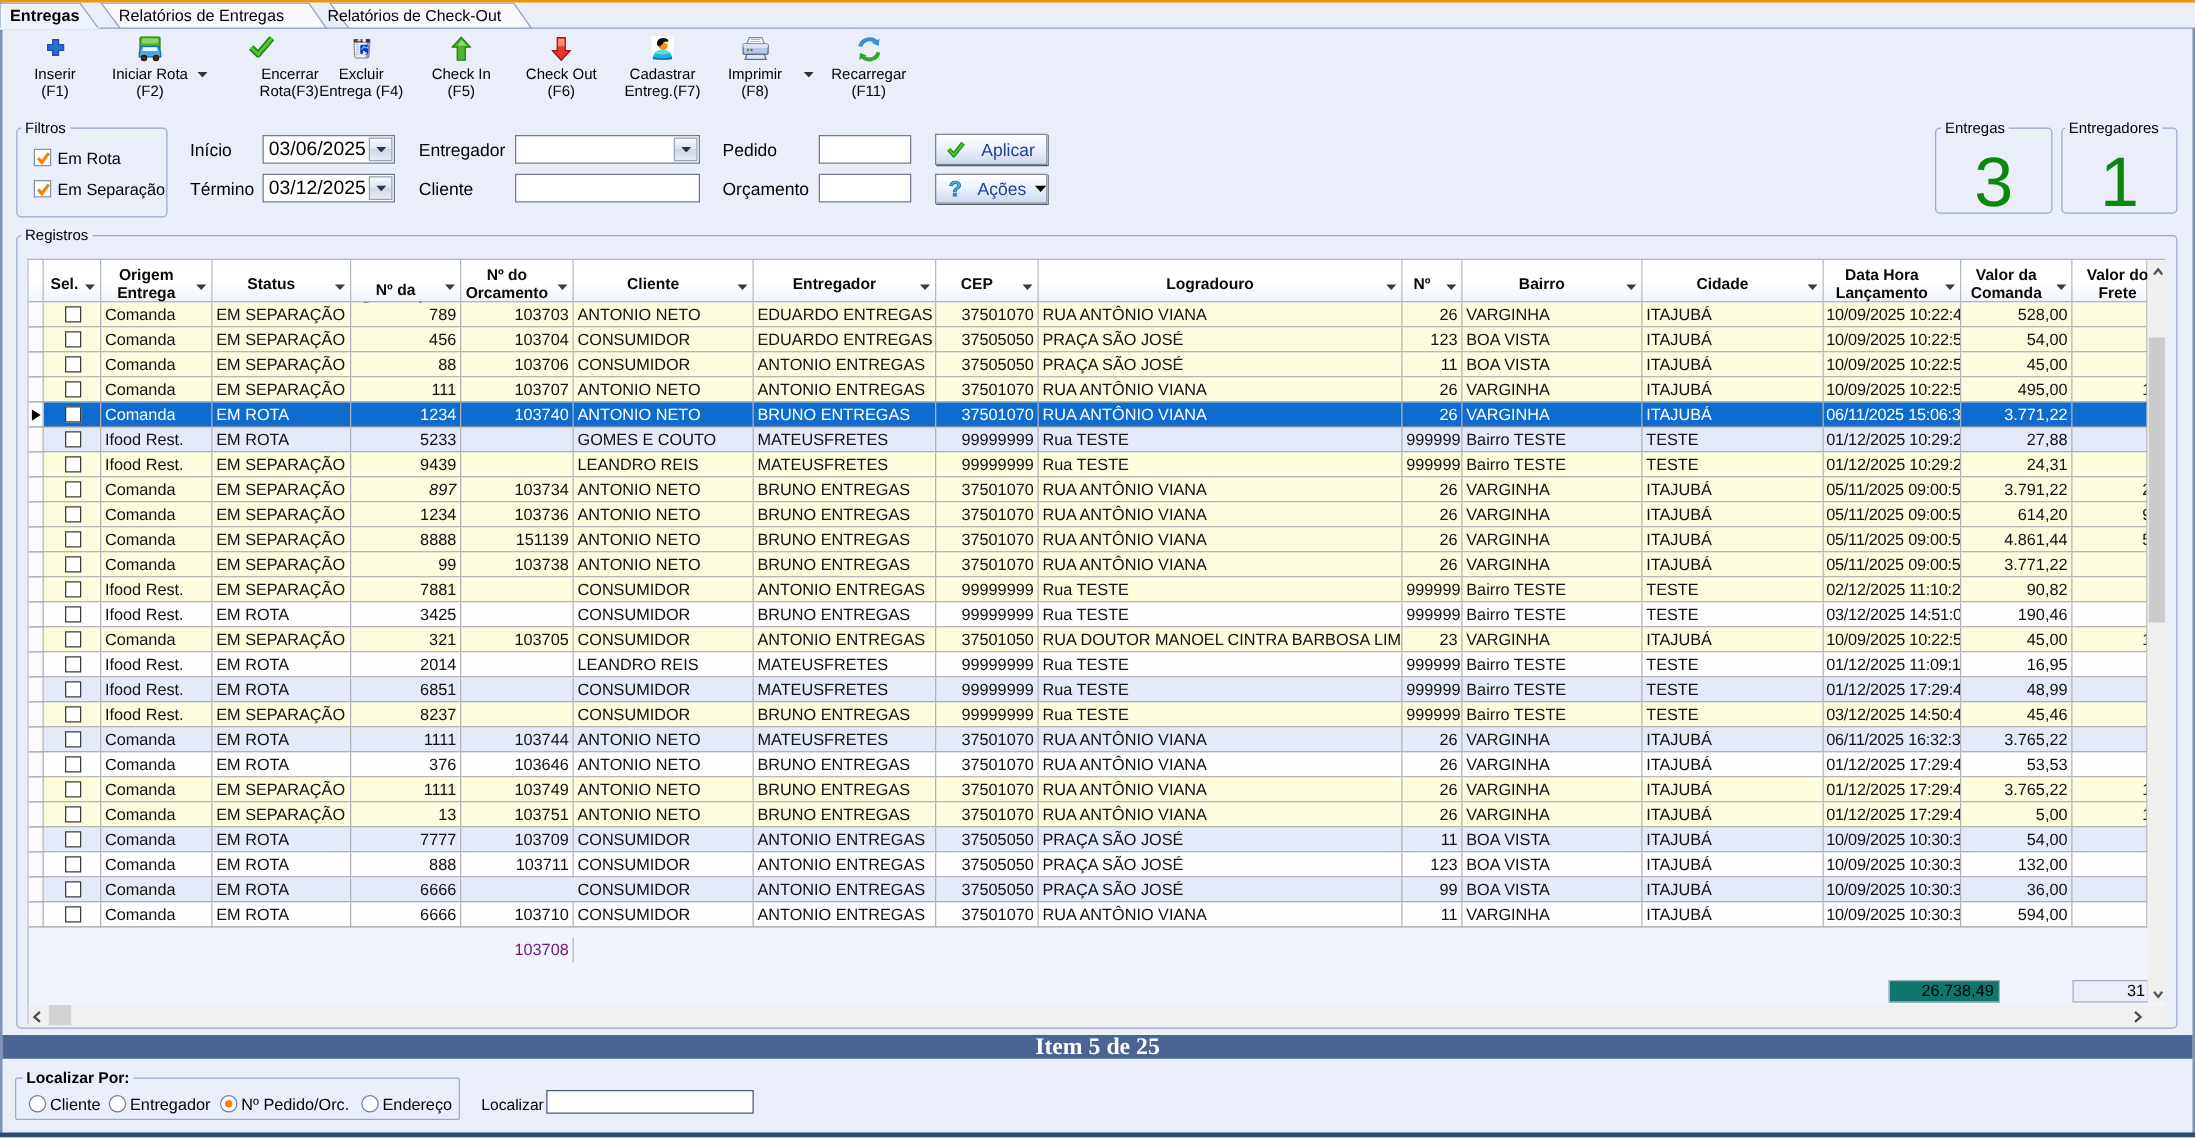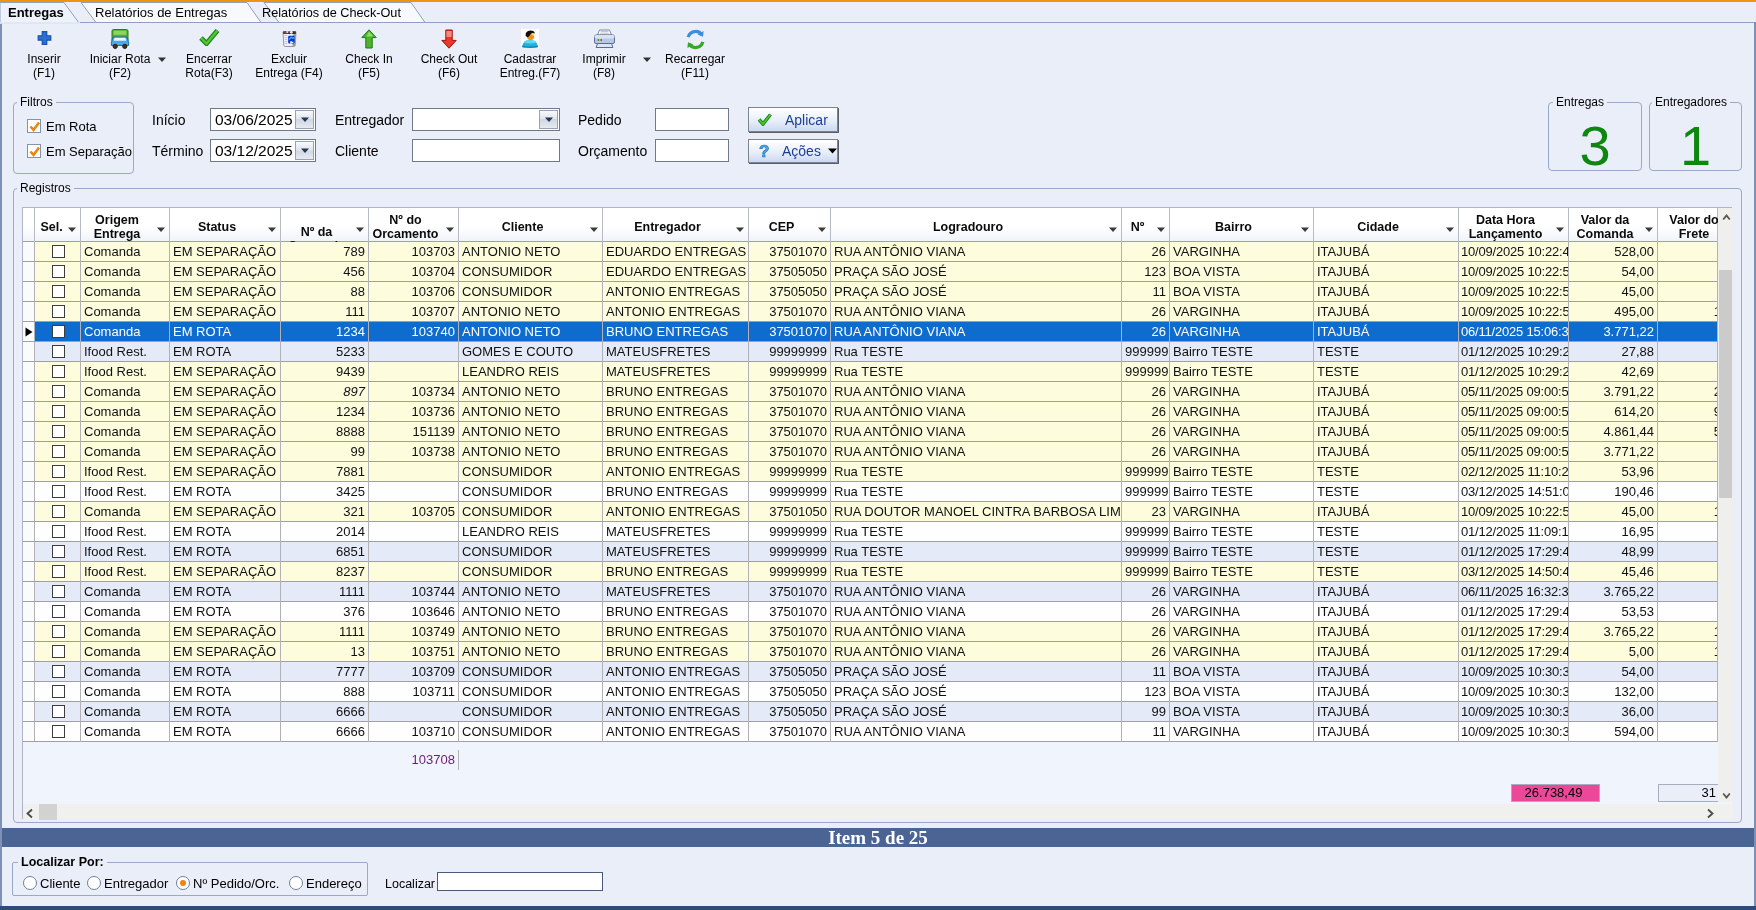--- a/index.html
+++ b/index.html
@@ -65,21 +65,21 @@
       <path d="M0 0.5 L8 0.5 L4 5 Z" fill="#333"></path>
     </svg>
   </div>
 <div class="tbtn" style="left:163px;top:29px;">
     <div style="height:22px;">
       <svg width="22" height="17" viewBox="0 0 22 17">
         <path d="M3 9 L8.5 14.5 L19.5 1.5" stroke="#1e8a1e" stroke-width="5" fill="none"></path>
         <path d="M3 9 L8.5 14.5 L19.5 1.5" stroke="#54c631" stroke-width="2.4" fill="none"></path>
       </svg>
     </div>
-    <div style="margin-top:2px;">Encerrar<br>Rota(F3)</div>
+    <div style="margin-top:2px;text-align:right;">Encerrar<br>Rota(F3)</div>
   </div>
 <div class="tbtn" style="left:243px;top:29px;">
     <div style="height:22px;">
       <svg width="17" height="18" viewBox="0 0 17 18">
 <path d="M2 2.8 h13 l-0.8 13.4 q-0.15 1.3 -1.5 1.3 h-8.4 q-1.35 0 -1.5 -1.3 Z" fill="#efeff4" stroke="#8c8c9c" stroke-width="0.9"></path>
 <path d="M12.6 2.8 H15 l-0.8 13.4 q-0.15 1.3 -1.5 1.3 h-1.4 Z" fill="#9a9ab4"></path>
 <rect x="2.2" y="2.4" width="12.6" height="2.6" fill="#2a2a6a"></rect>
 <circle cx="4.6" cy="3.6" r="1.3" fill="#8a4f1e"></circle>
 <circle cx="6.4" cy="3.1" r="1.1" fill="#f3d6ce"></circle>
 <path d="M7.6 2.2 l0.9 1.6 l1 -1.2 Z" fill="#58b818"></path>
@@ -469,21 +469,21 @@
 <div class="cell r" style="left:246px;width:88px;color:#111;">9439</div>
 <div class="cell r" style="left:334px;width:90px;color:#111;"></div>
 <div class="cell " style="left:424px;width:144px;color:#111;">LEANDRO REIS</div>
 <div class="cell " style="left:568px;width:146px;color:#111;">MATEUSFRETES</div>
 <div class="cell r" style="left:714px;width:82px;color:#111;">99999999</div>
 <div class="cell " style="left:796px;width:291px;color:#111;">Rua TESTE</div>
 <div class="cell r" style="left:1087px;width:48px;color:#111;">999999</div>
 <div class="cell " style="left:1135px;width:144px;color:#111;">Bairro TESTE</div>
 <div class="cell " style="left:1279px;width:145px;color:#111;">TESTE</div>
 <div class="cell dt" style="left:1424px;width:110px;color:#111;">01/12/2025 10:29:2</div>
-<div class="cell r" style="left:1534px;width:89px;color:#111;">42,69</div>
+<div class="cell r" style="left:1534px;width:89px;color:#111;">24,31</div>
 <div class="cell " style="left:1623px;width:60px;color:#111;"></div>
 </div>
 <div class="row" style="top:174px;background:#fdfdde;color:#111;">
 <div class="cell " style="left:0px;width:46px;color:#111;"></div>
 <div class="chk"></div>
 <div class="cell " style="left:46px;width:89px;color:#111;">Comanda</div>
 <div class="cell " style="left:135px;width:111px;color:#111;">EM SEPARAÇÃO</div>
 <div class="cell r" style="left:246px;width:88px;color:#111;font-style:italic;">897</div>
 <div class="cell r" style="left:334px;width:90px;color:#111;">103734</div>
 <div class="cell " style="left:424px;width:144px;color:#111;">ANTONIO NETO</div>
@@ -565,21 +565,21 @@
 <div class="cell r" style="left:246px;width:88px;color:#111;">7881</div>
 <div class="cell r" style="left:334px;width:90px;color:#111;"></div>
 <div class="cell " style="left:424px;width:144px;color:#111;">CONSUMIDOR</div>
 <div class="cell " style="left:568px;width:146px;color:#111;">ANTONIO ENTREGAS</div>
 <div class="cell r" style="left:714px;width:82px;color:#111;">99999999</div>
 <div class="cell " style="left:796px;width:291px;color:#111;">Rua TESTE</div>
 <div class="cell r" style="left:1087px;width:48px;color:#111;">999999</div>
 <div class="cell " style="left:1135px;width:144px;color:#111;">Bairro TESTE</div>
 <div class="cell " style="left:1279px;width:145px;color:#111;">TESTE</div>
 <div class="cell dt" style="left:1424px;width:110px;color:#111;">02/12/2025 11:10:2</div>
-<div class="cell r" style="left:1534px;width:89px;color:#111;">53,96</div>
+<div class="cell r" style="left:1534px;width:89px;color:#111;">90,82</div>
 <div class="cell " style="left:1623px;width:60px;color:#111;"></div>
 </div>
 <div class="row" style="top:274px;background:#fefeff;color:#111;">
 <div class="cell " style="left:0px;width:46px;color:#111;"></div>
 <div class="chk"></div>
 <div class="cell " style="left:46px;width:89px;color:#111;">Ifood Rest.</div>
 <div class="cell " style="left:135px;width:111px;color:#111;">EM ROTA</div>
 <div class="cell r" style="left:246px;width:88px;color:#111;">3425</div>
 <div class="cell r" style="left:334px;width:90px;color:#111;"></div>
 <div class="cell " style="left:424px;width:144px;color:#111;">CONSUMIDOR</div>
@@ -839,21 +839,21 @@
 <div class="ab" style="left:0;top:453px;width:12px;height:1px;background:#a0a0a4;"></div>
 <div class="ab" style="left:0;top:473px;width:12px;height:1px;background:#a0a0a4;"></div>
 <div class="ab" style="left:0;top:493px;width:12px;height:1px;background:#a0a0a4;"></div>
 <div class="ab" style="left:0;top:513px;width:12px;height:1px;background:#a0a0a4;"></div>
 <div class="ab" style="left:0;top:533px;width:12px;height:1px;background:#a0a0a4;"></div>
 <div class="ab" style="left:2px;top:119px;">
       <svg width="8" height="10" viewBox="0 0 8 10">
         <path d="M0.5 0.5 L7.5 5 L0.5 9.5 Z" fill="#000"></path>
       </svg>
     </div>
-<div class="ab" style="left:1488px;top:576px;width:89px;height:18px;background:#ec4899;border:1px solid #a6aebe;font-size:13px;line-height:16px;text-align:center;padding-right:4px;color:#000;">26.738,49</div>
+<div class="ab" style="left:1488px;top:576px;width:89px;height:18px;background:#0f766e;border:1px solid #a6aebe;font-size:13px;line-height:16px;text-align:right;padding-right:4px;color:#000;">26.738,49</div>
 <div class="ab" style="left:1635px;top:576px;width:61px;height:18px;background:#e9eef8;border:1px solid #a6aebe;font-size:13px;line-height:16px;text-align:right;padding-right:2px;color:#000;">31</div>
 <div class="ab" style="left:1695px;top:0;width:15px;height:594px;background:#efefed;"></div>
 <div class="ab" style="left:1699px;top:6px;">
       <svg width="9" height="7" viewBox="0 0 11 8">
         <path d="M1.5 6.5 L5.5 1.5 L9.5 6.5" stroke="#555" stroke-width="2.2" fill="none"></path>
       </svg>
     </div>
 <div class="ab" style="left:1696px;top:62px;width:13px;height:228px;background:#cbcbcb;"></div>
 <div class="ab" style="left:1699px;top:584px;">
       <svg width="9" height="7" viewBox="0 0 11 8">

